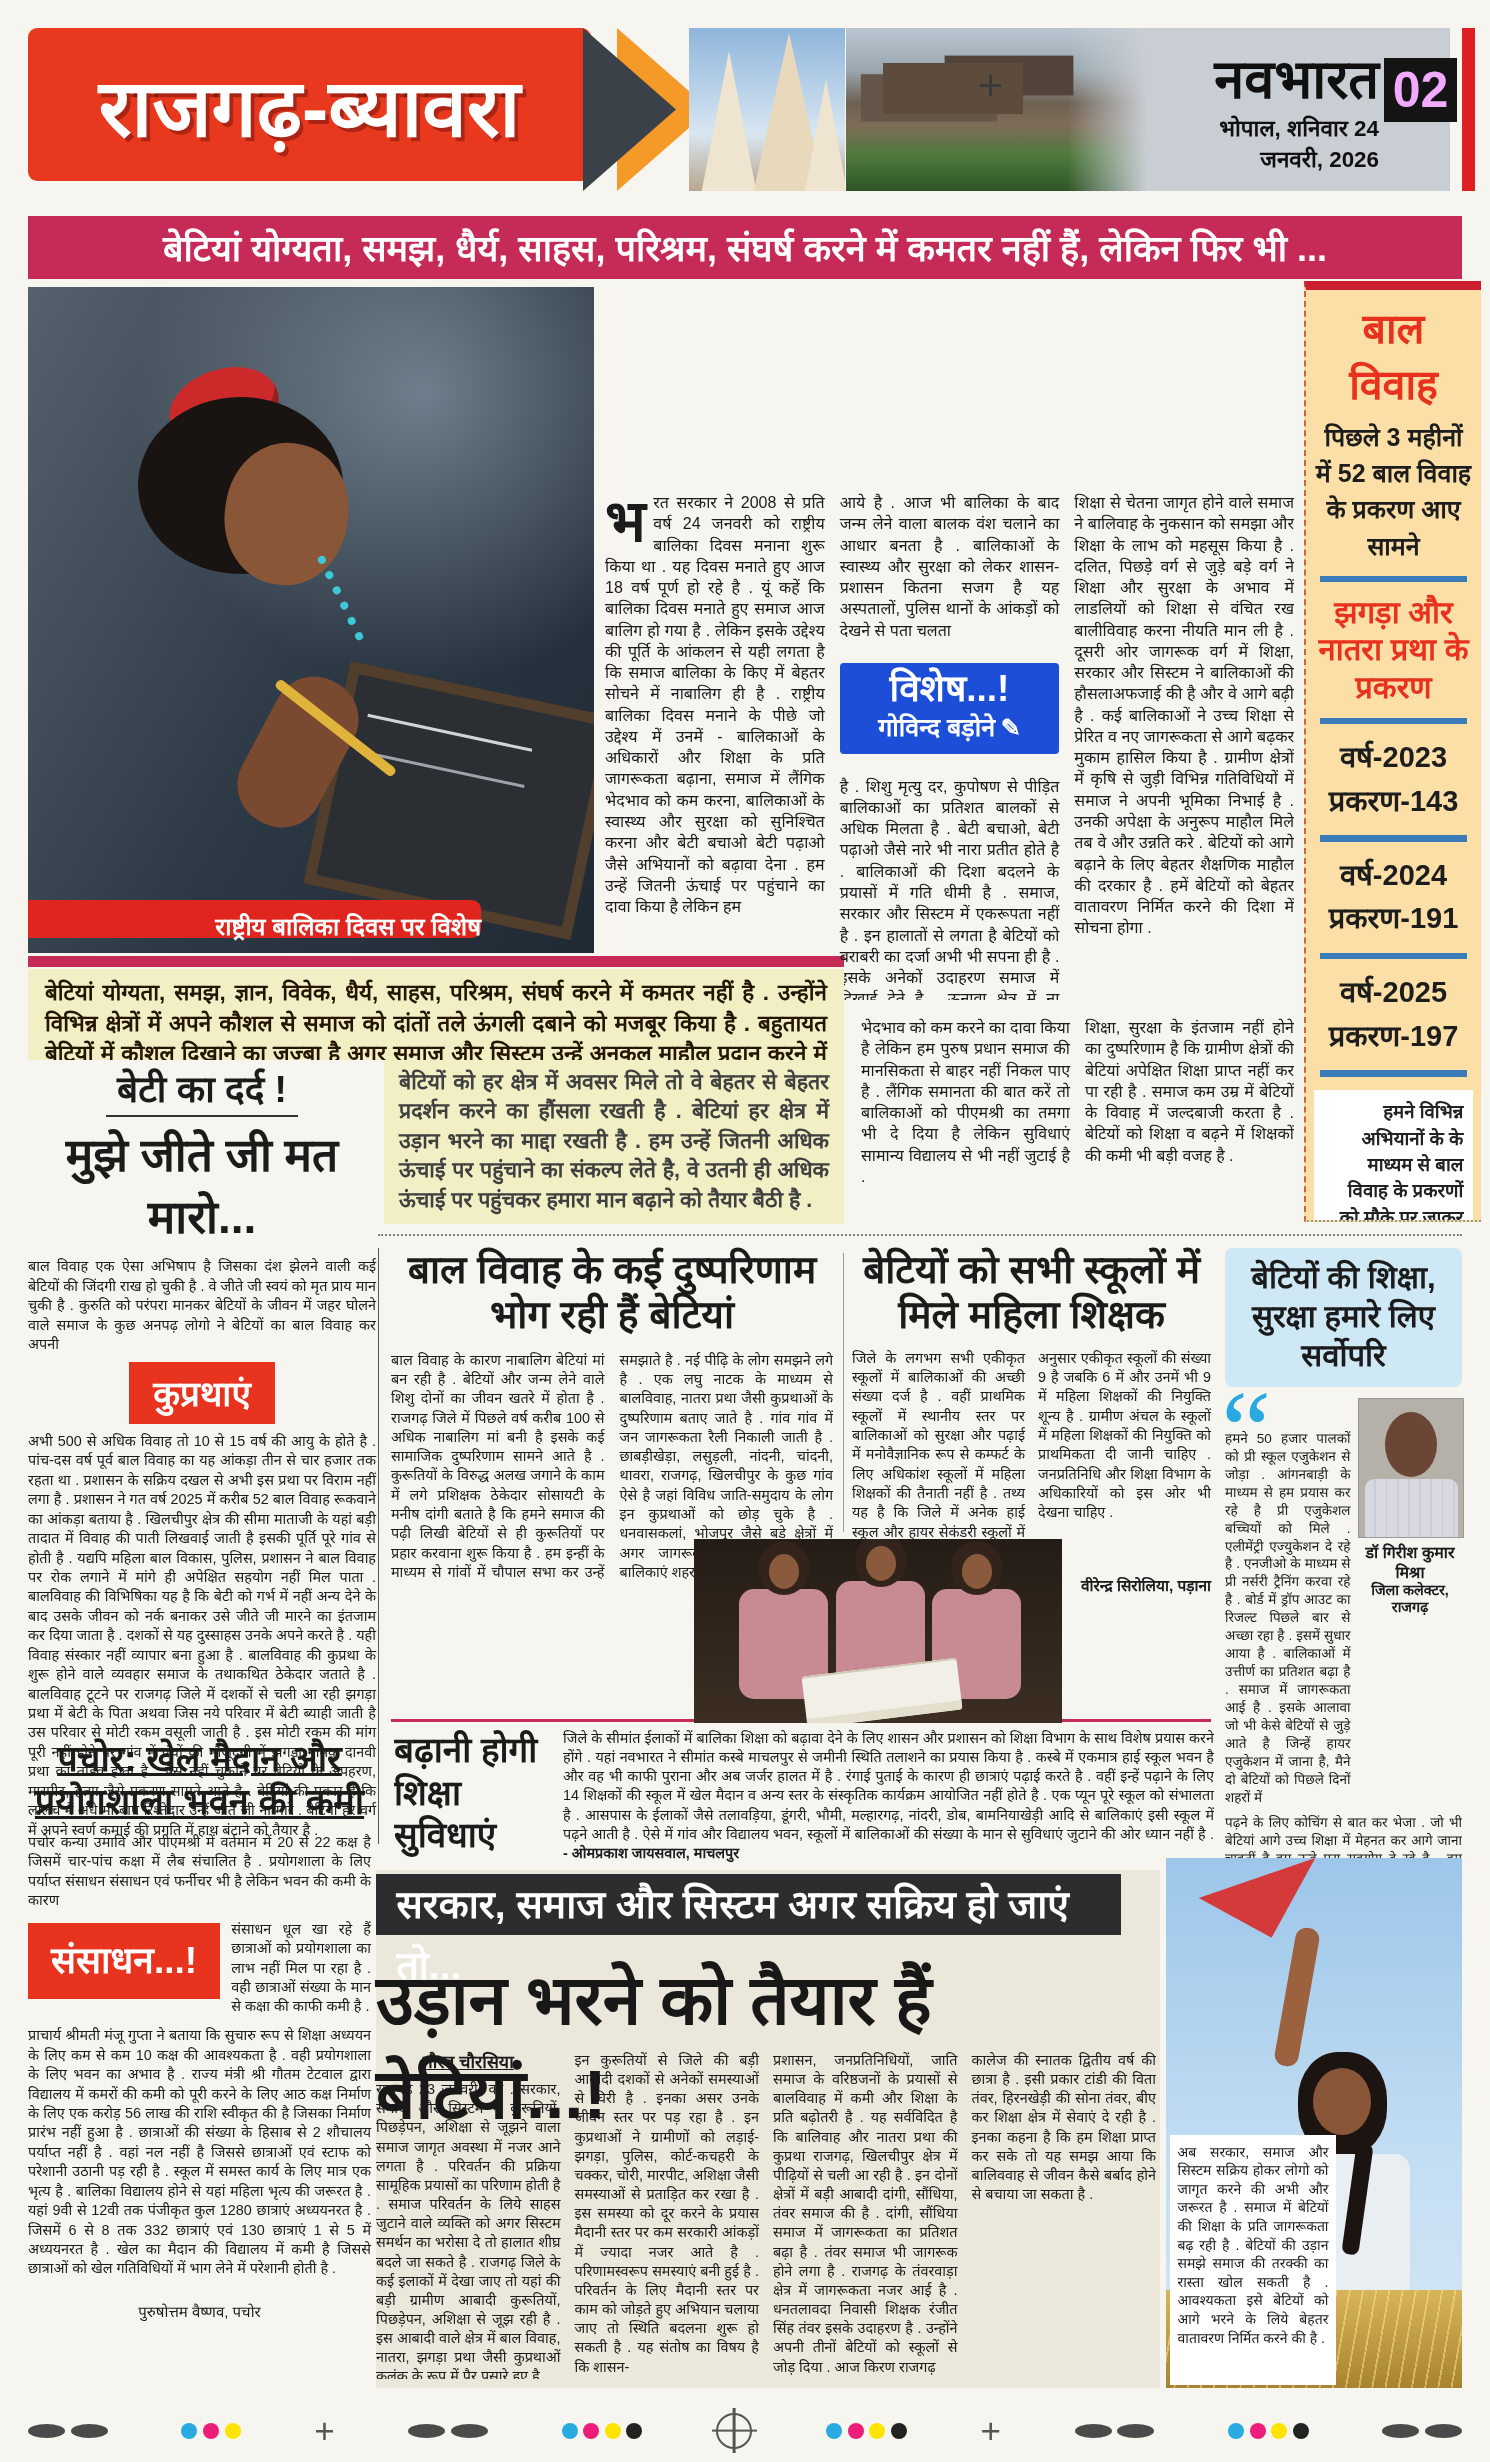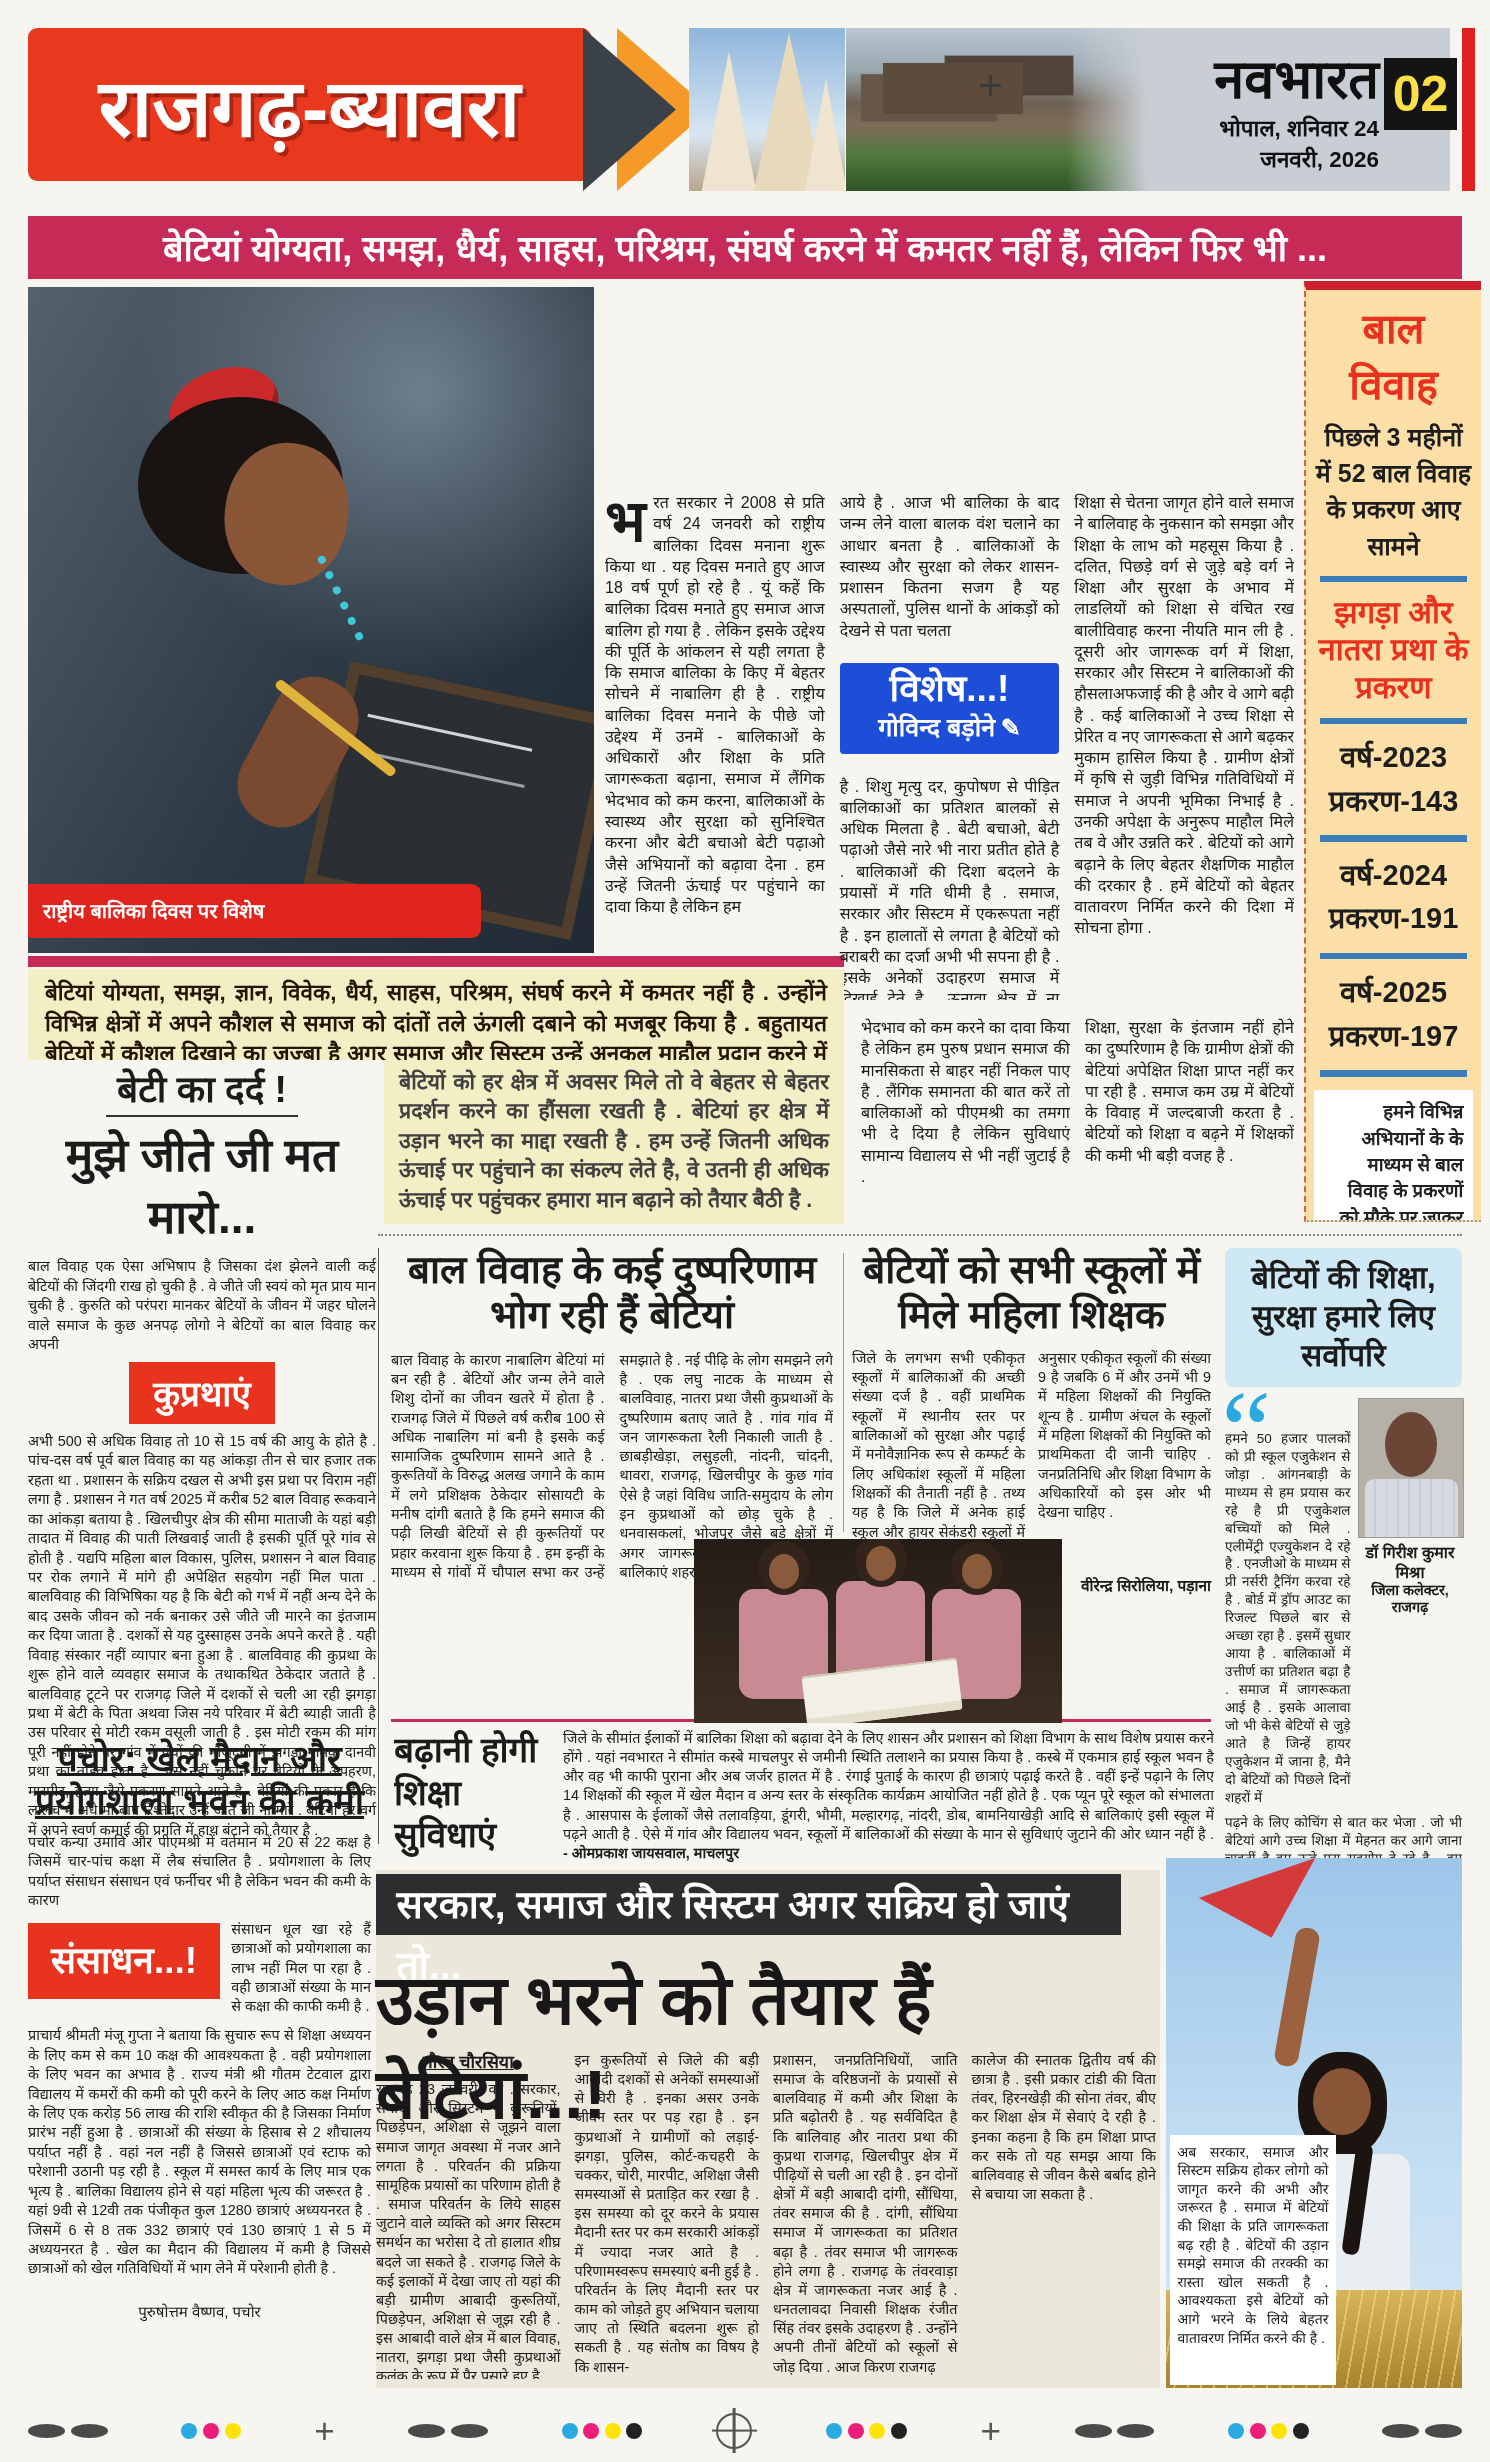--- a/index.html
+++ b/index.html
@@ -21,40 +21,40 @@
   .fort{left:846px;top:28px;width:307px;height:163px;background:
       linear-gradient(90deg,rgba(201,206,210,0) 72%,#c9ced4 98%),
       linear-gradient(180deg,#b9c6d1 0%,#99a7af 26%,#6e6152 46%,#7d6c57 60%,#4f7a3c 78%,#2f5526 100%);}
   .fort-keep{position:absolute;left:37px;top:35px;width:140px;height:51px;background:#5d4c3c;
       box-shadow:56px -13px 0 -5.6px #52433a, -24px 9.3px 0 -1.9px #66564a;}
   .hdrgray{left:1146px;top:28px;width:304px;height:163px;background:#c9ced4;}
   .plusmark{left:978px;top:61px;font-size:43px;color:#3a3a3a;font-weight:normal;}
   .nblogo{left:1155px;top:52px;width:224px;text-align:right;}
   .nb-name{font-size:54px;font-weight:bold;color:#101010;line-height:1.0;}
   .nb-date{font-size:22.4px;font-weight:bold;color:#101010;margin-top:5.6px;}
-  .pagenum{left:1384px;top:58px;width:73px;height:72px;background:#141414;color:#fde047;font-size:50px;
+  .pagenum{left:1384px;top:58px;width:73px;height:64px;background:#141414;color:#f0abfc;font-size:50px;
     font-weight:bold;display:flex;align-items:center;justify-content:center;}
   .hdr-redbar{left:1462px;top:28px;width:13px;height:163px;background:#e02020;}
   
   .banner{left:28px;top:216px;width:1434px;height:63px;background:#c62a57;color:#fff;display:flex;
     align-items:center;justify-content:center;font-size:36px;font-weight:bold;}
   
   .leadphoto{left:28px;top:287px;width:566px;height:666px;background:
      radial-gradient(circle at 70% 16%,rgba(170,190,205,.5),transparent 42%),
      linear-gradient(120deg,#55616c,#2c3844 55%,#1f2a34);overflow:hidden;}
   .g-bow{position:absolute;left:140px;top:82px;width:112px;height:78px;background:#cc2a2a;border-radius:50%;transform:rotate(-18deg);box-shadow:inset 0 -13px 0 rgba(0,0,0,.25);}
   .g-hair{position:absolute;left:110px;top:110px;width:205px;height:177px;background:#191411;border-radius:50%;}
   .g-face{position:absolute;left:197px;top:156px;width:123px;height:142px;background:#8a5638;border-radius:48%;transform:rotate(8deg);}
   .g-arm{position:absolute;left:227px;top:386px;width:86px;height:158px;background:#7a4a30;border-radius:41px;transform:rotate(28deg);}
   .g-beads{position:absolute;left:266px;top:307px;width:93px;border-top:8.4px dotted #3ec8d8;transform:rotate(64deg);}
   .g-slate{position:absolute;left:296px;top:400px;width:251px;height:205px;background:#2b2f33;border:11.2px solid #523e2d;transform:rotate(12deg);}
   .g-slate::after{content:"";position:absolute;left:17px;top:37px;width:168px;height:2.8px;background:#cfd6da;box-shadow:0 37px 0 #9aa4aa;}
   .g-pencil{position:absolute;left:233px;top:436px;width:149px;height:10.2px;background:#e0b33a;border-radius:4.7px;transform:rotate(38deg);}
-  .photo-caption{position:absolute;left:0;bottom:15px;width:438px;height:54px;background:#e0251f;color:#fff;
-    font-size:20px;font-weight:bold;line-height:54px;padding-left:15px;border-radius:0 9.3px 9.3px 0;}
+  .photo-caption{position:absolute;left:0;bottom:15px;width:438px;height:38px;background:#e0251f;color:#fff;
+    font-size:24px;font-weight:bold;line-height:54px;padding-left:15px;border-radius:0 9.3px 9.3px 0;text-align:right;}
   .crimson-bar{left:28px;top:956px;width:816px;height:11.2px;background:#c62a57;}
   
   .leadhead{left:605px;top:291px;width:689px;text-align:center;}
   .hl-black{font-size:76px;font-weight:bold;color:#151515;line-height:1.02;}
   .hl-pink{font-size:87px;font-weight:bold;color:#c32058;line-height:1.05;margin-top:5.6px;}
   .leadcols{left:605px;top:492px;width:689px;height:508px;display:flex;gap:15px;overflow:hidden;}
   .lcol{flex:1;font-size:16px;line-height:1.33;text-align:justify;}
   .dropcap{float:left;font-size:58px;line-height:.85;font-weight:bold;padding:3.7px 7.5px 0 0;}
   .special-box{margin:22px 0;background:#1d4ed8;color:#fff;text-align:center;border-radius:3.7px;padding:7.5px 5.6px 9.3px;}
   .sp-1{font-size:37px;font-weight:bold;line-height:1.05;}

